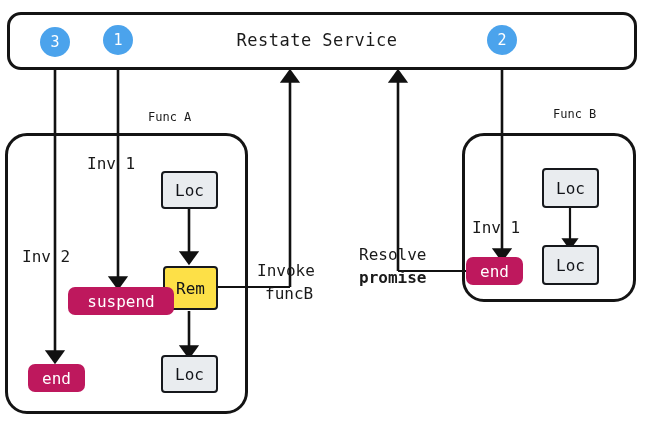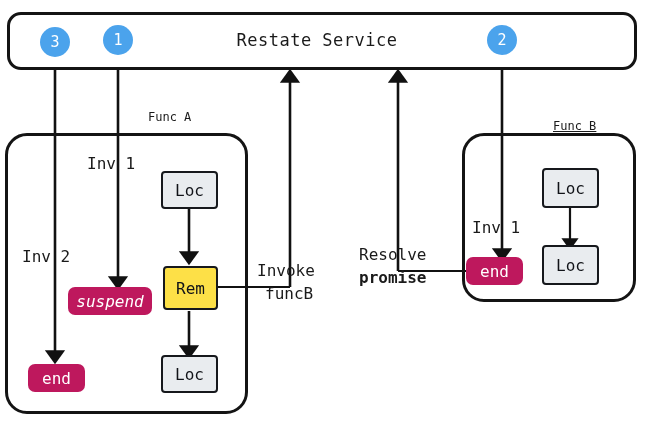--- a/index.html
+++ b/index.html
@@ -147,24 +147,24 @@
   <div class="txt func-label" style="left:148px; top:111px;">Func A</div>
   <div class="func-box" style="left:5px; top:133px; width:243px; height:281px;"></div>
 
   <div class="txt annot" style="left:87px; top:155px;">Inv 1</div>
   <div class="txt annot" style="left:22px; top:248px;">Inv 2</div>
 
   <div class="node loc" style="left:161px; top:171px; width:57px; height:38px;">Loc</div>
   <div class="node rem" style="left:163px; top:266px; width:55px; height:44px;">Rem</div>
   <div class="node loc" style="left:161px; top:355px; width:57px; height:38px;">Loc</div>
 
-  <div class="pill" style="left:68px; top:287px; width:84px; height:28px;font-style:italic;">suspend</div>
+  <div class="pill" style="left:68px; top:287px; width:106px; height:28px;">suspend</div>
   <div class="pill" style="left:28px; top:364px; width:57px; height:28px;">end</div>
 
-  <div class="txt func-label" style="left:553px; top:120px;text-decoration:underline;">Func B</div>
+  <div class="txt func-label" style="left:553px; top:108px;">Func B</div>
   <div class="func-box" style="left:462px; top:133px; width:174px; height:169px;"></div>
 
   <div class="txt annot" style="left:472px; top:219px;">Inv 1</div>
 
   <div class="node loc" style="left:542px; top:168px; width:57px; height:40px;">Loc</div>
   <div class="node loc" style="left:542px; top:245px; width:57px; height:40px;">Loc</div>
 
   <div class="pill" style="left:466px; top:257px; width:57px; height:28px;">end</div>
 
   <div class="txt annot" style="left:257px; top:262px;">Invoke</div>

